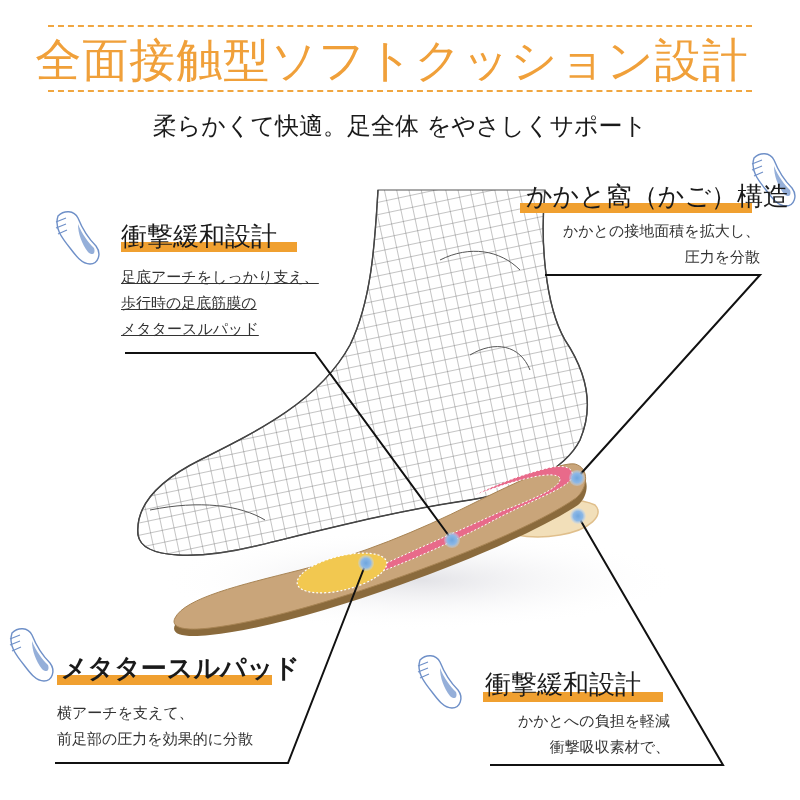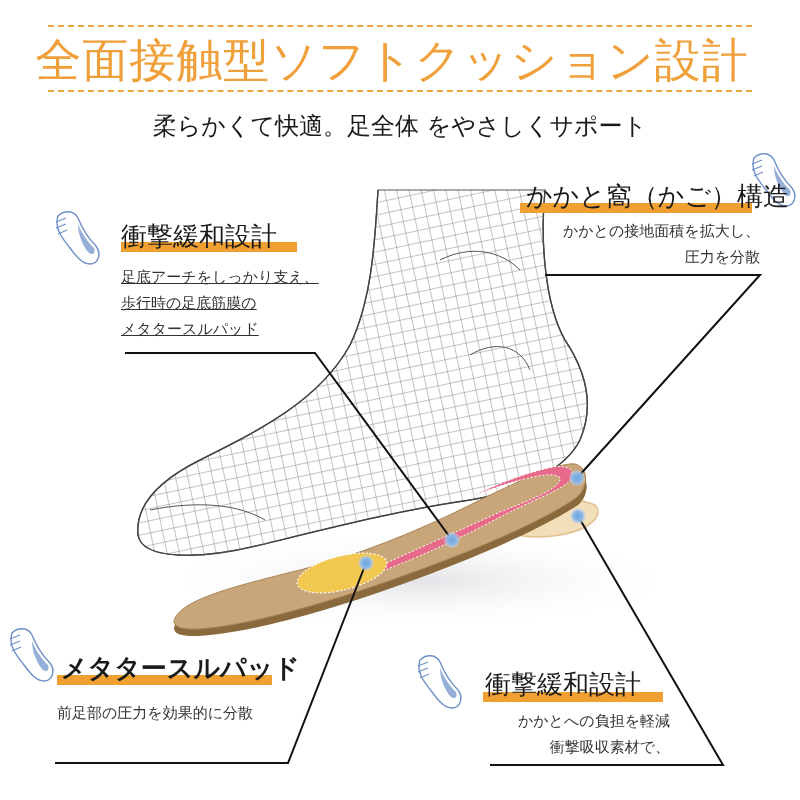--- a/index.html
+++ b/index.html
@@ -117,20 +117,21 @@
   <div class="desc right" style="left:520px; width:240px; top:220px;">
     <div>かかとの接地面積を拡大し、</div>
     <div>圧力を分散</div>
   </div>
 </div>
 
 <div>
   <div class="bar" style="left:57px; top:675px; width:215px;"></div>
   <div class="feature-title" style="left:61px; top:652px;font-weight:bold;">メタタースルパッド</div>
   <div class="desc" style="left:57px; top:700px;">
+    <div>横アーチを支えて、</div>
     <div>前足部の圧力を効果的に分散</div>
   </div>
 </div>
 
 <div>
   <div class="bar" style="left:483px; top:692px; width:180px;"></div>
   <div class="feature-title" style="left:485px; top:668px;">衝撃緩和設計</div>
   <div class="desc right" style="left:490px; width:180px; top:710px;">
     <div>かかとへの負担を軽減</div>
     <div>衝撃吸収素材で、</div>

